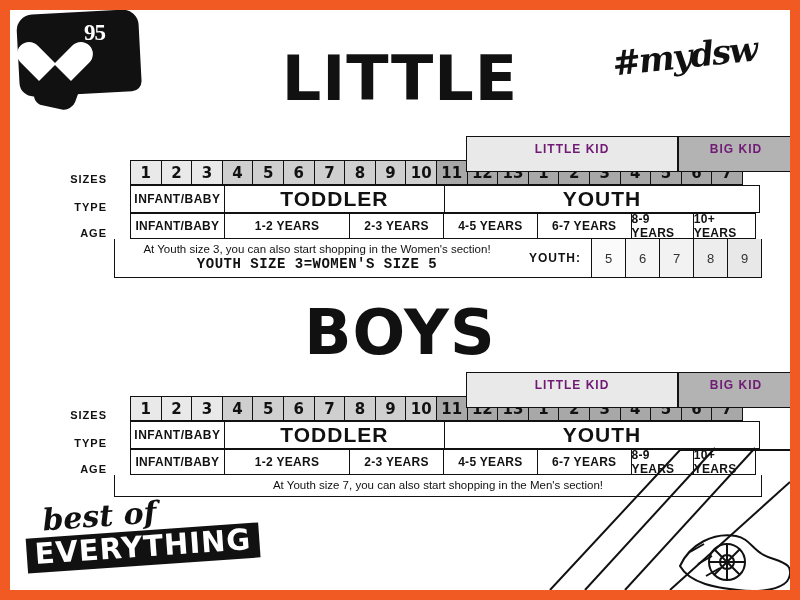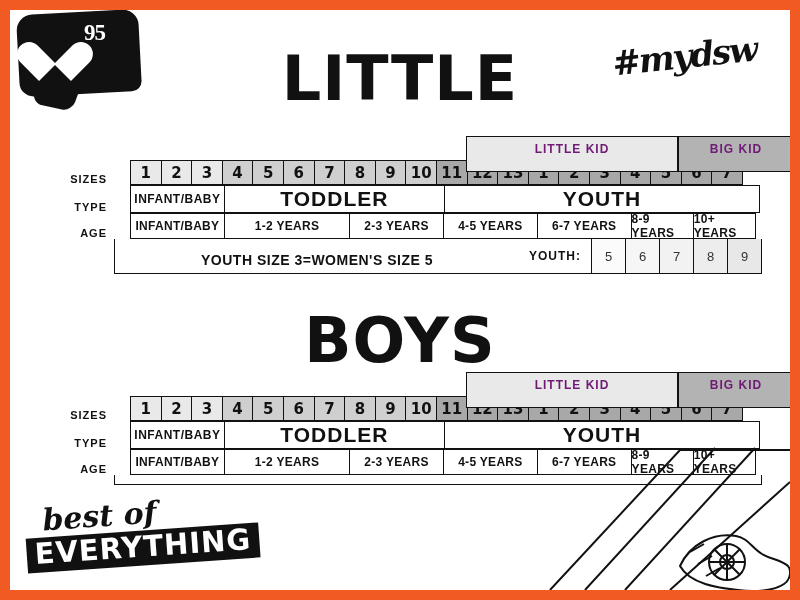--- a/index.html
+++ b/index.html
@@ -105,21 +105,21 @@
   .title {
     text-align: center;
     font-size: 62px;
     font-weight: bold;
     letter-spacing: 1px;
     color: #111;
     font-family: "DejaVu Sans", sans-serif;
     line-height: 1;
   }
   #girls-title { position: absolute; left: 0; right: 0; top: 38px; }
-  #boys-title  { position: absolute; left: 0; right: 0; top: 300px; }
+  #boys-title  { position: absolute; left: 0; right: 0; top: 292px; }
 
   
   .chart {
     position: absolute;
     left: 48px;
     width: 704px;
   }
   #girls-chart { top: 126px; }
   #boys-chart  { top: 362px; }
 
@@ -213,21 +213,21 @@
     border-top: none;
     display: flex;
     box-sizing: border-box;
   }
   .note-main {
     flex: 1;
     text-align: center;
     padding: 4px 0 5px 0;
   }
   .note-line1 { font-size: 11.5px; color: #111; }
-  .note-line2 { font-size: 14px; font-weight: bold; letter-spacing: 0.5px; color: #111; margin-top: 9px; }
+  .note-line2 { font-size: 14px; font-weight: bold; letter-spacing: 0.5px; color: #111; margin-top: 1px; font-family: Liberation Mono, monospace; }
 
   .women-wrap {
     display: flex;
     align-items: stretch;
   }
   .women-label {
     font-size: 12px;
     font-weight: bold;
     letter-spacing: 1px;
     display: flex;
@@ -358,20 +358,21 @@
             <div class="cell" style="width: 15%;">2-3 YEARS</div>
             <div class="cell" style="width: 15%;">4-5 YEARS</div>
             <div class="cell" style="width: 15%;">6-7 YEARS</div>
             <div class="cell" style="width: 10%;">8-9 YEARS</div>
             <div class="cell" style="width: 10%;">10+ YEARS</div>
           </div>
       </div>
 
       <div class="note-row">
         <div class="note-main">
+          <div class="note-line1">At Youth size 3, you can also start shopping in the Women's section!</div>
           <div class="note-line2">YOUTH SIZE 3=WOMEN'S SIZE 5</div>
         </div>
         <div class="women-wrap">
           <div class="women-label">YOUTH:</div>
           <div class="women-cell w1">5</div>
           <div class="women-cell w2">6</div>
           <div class="women-cell w3">7</div>
           <div class="women-cell w4">8</div>
           <div class="women-cell w5">9</div>
         </div>
@@ -429,20 +430,21 @@
             <div class="cell" style="width: 15%;">2-3 YEARS</div>
             <div class="cell" style="width: 15%;">4-5 YEARS</div>
             <div class="cell" style="width: 15%;">6-7 YEARS</div>
             <div class="cell" style="width: 10%;">8-9 YEARS</div>
             <div class="cell" style="width: 10%;">10+ YEARS</div>
           </div>
       </div>
 
       <div class="note-row">
         <div class="note-main">
+          <div class="note-line1">At Youth size 7, you can also start shopping in the Men's section!</div>
         </div>
       </div>
     </div>
 
     <div class="logo">
       <div class="l1">best of</div>
       <div class="l2">EVERYTHING</div>
     </div>
 
     <svg class="shoe" viewBox="0 0 260 150">

